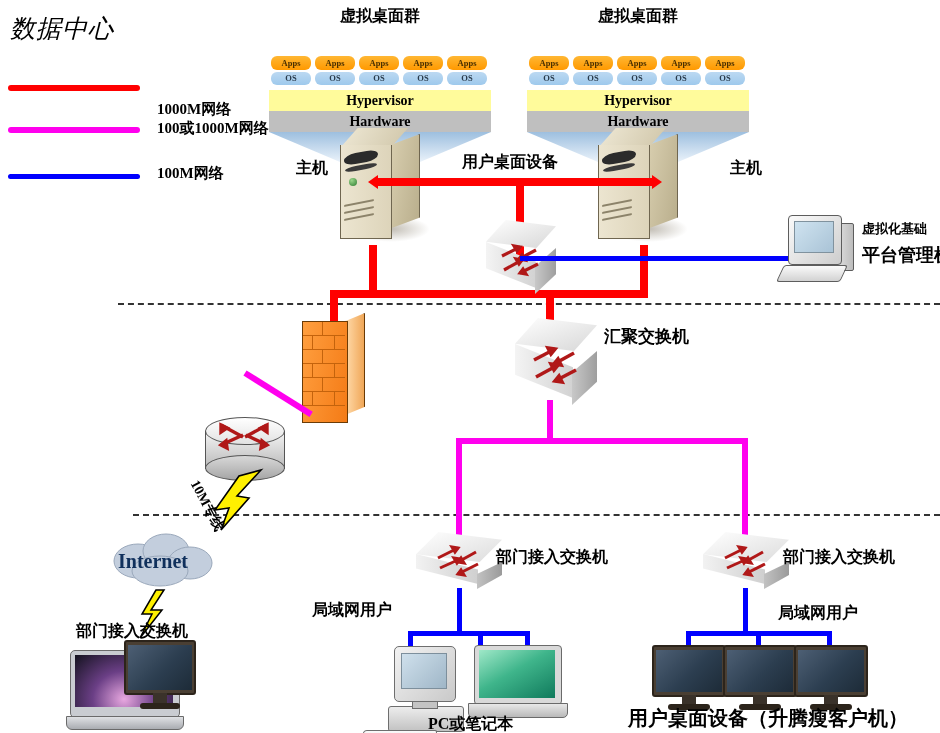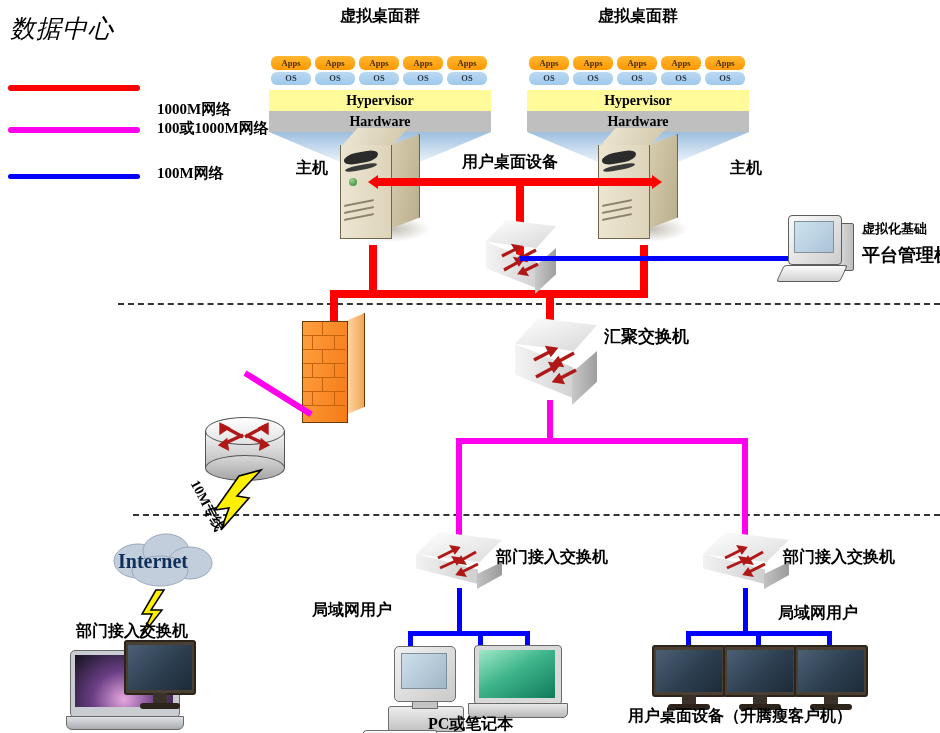--- a/index.html
+++ b/index.html
@@ -498,13 +498,13 @@
   <div class="scr"></div>
   <div class="stand"></div>
   <div class="base"></div>
 </div>
 <div class="mon" style="left:794px;top:645px;width:74px;height:68px;">
   <div class="bez"></div>
   <div class="scr"></div>
   <div class="stand"></div>
   <div class="base"></div>
 </div>
-<div class="lbl" style="left:628px;top:708px;font-size:16px;">用户桌面设备（升腾瘦客户机）</div>
+<div class="lbl" style="left:628px;top:708px;font-size:20px;">用户桌面设备（升腾瘦客户机）</div>
 
 </body></html>

